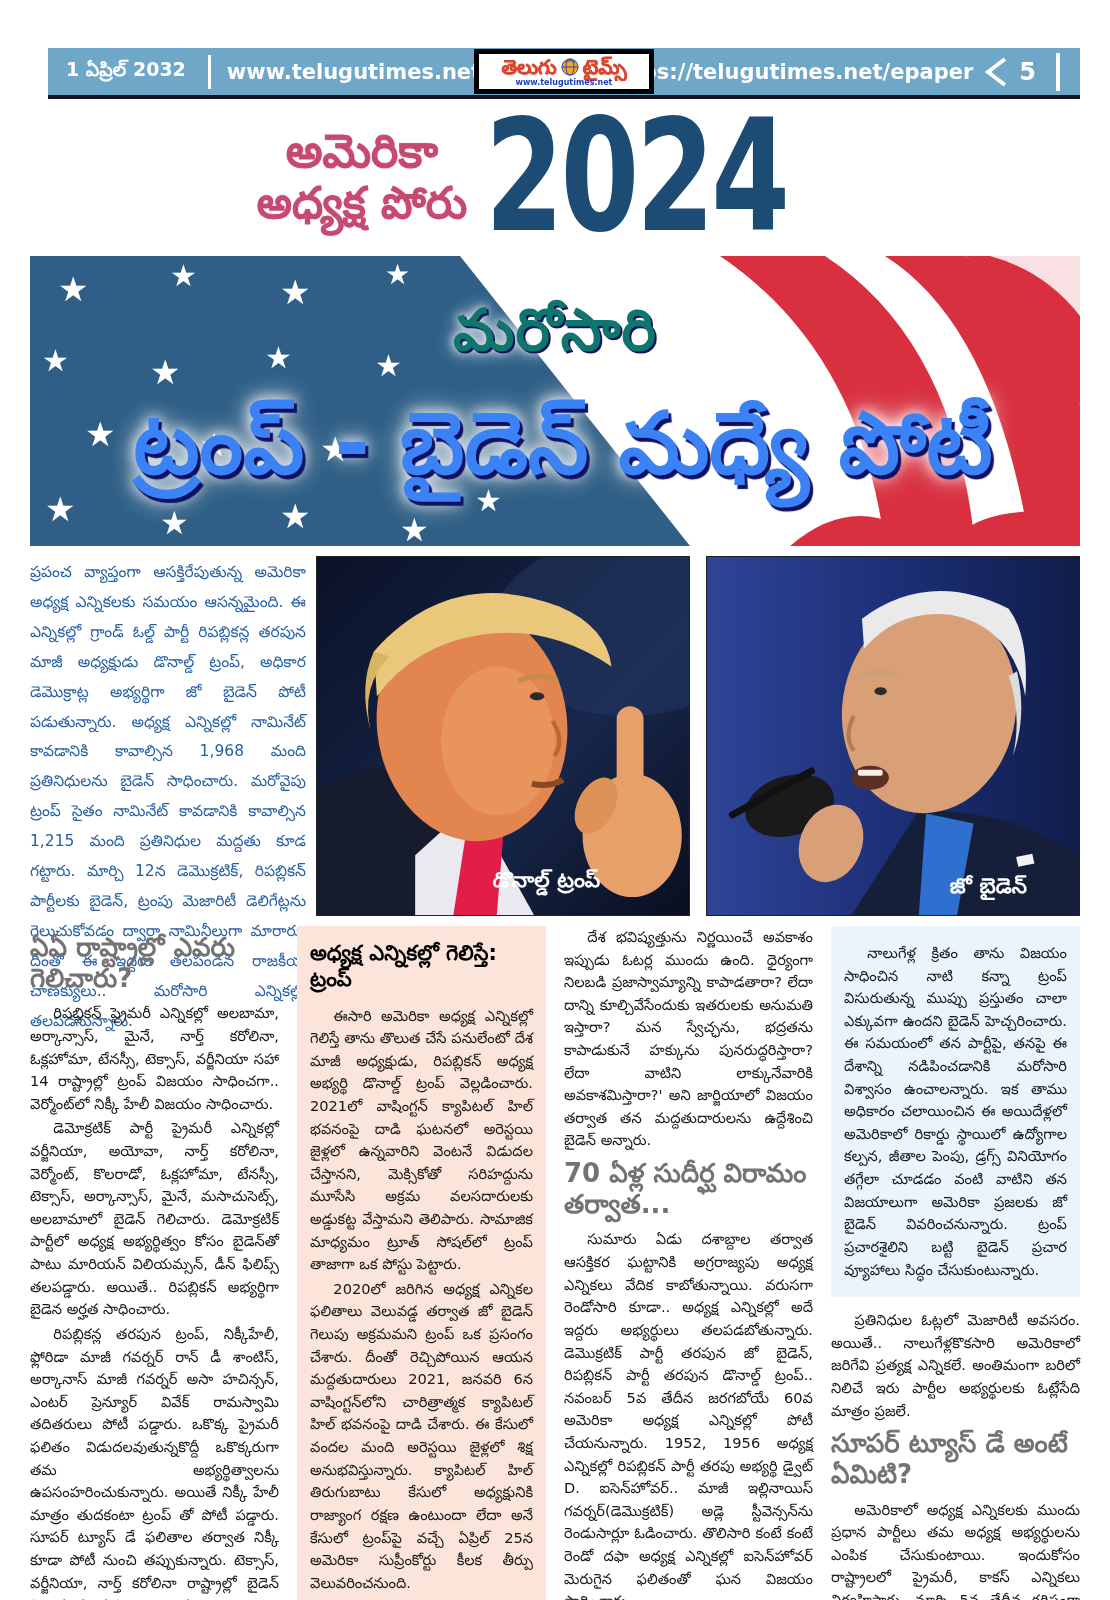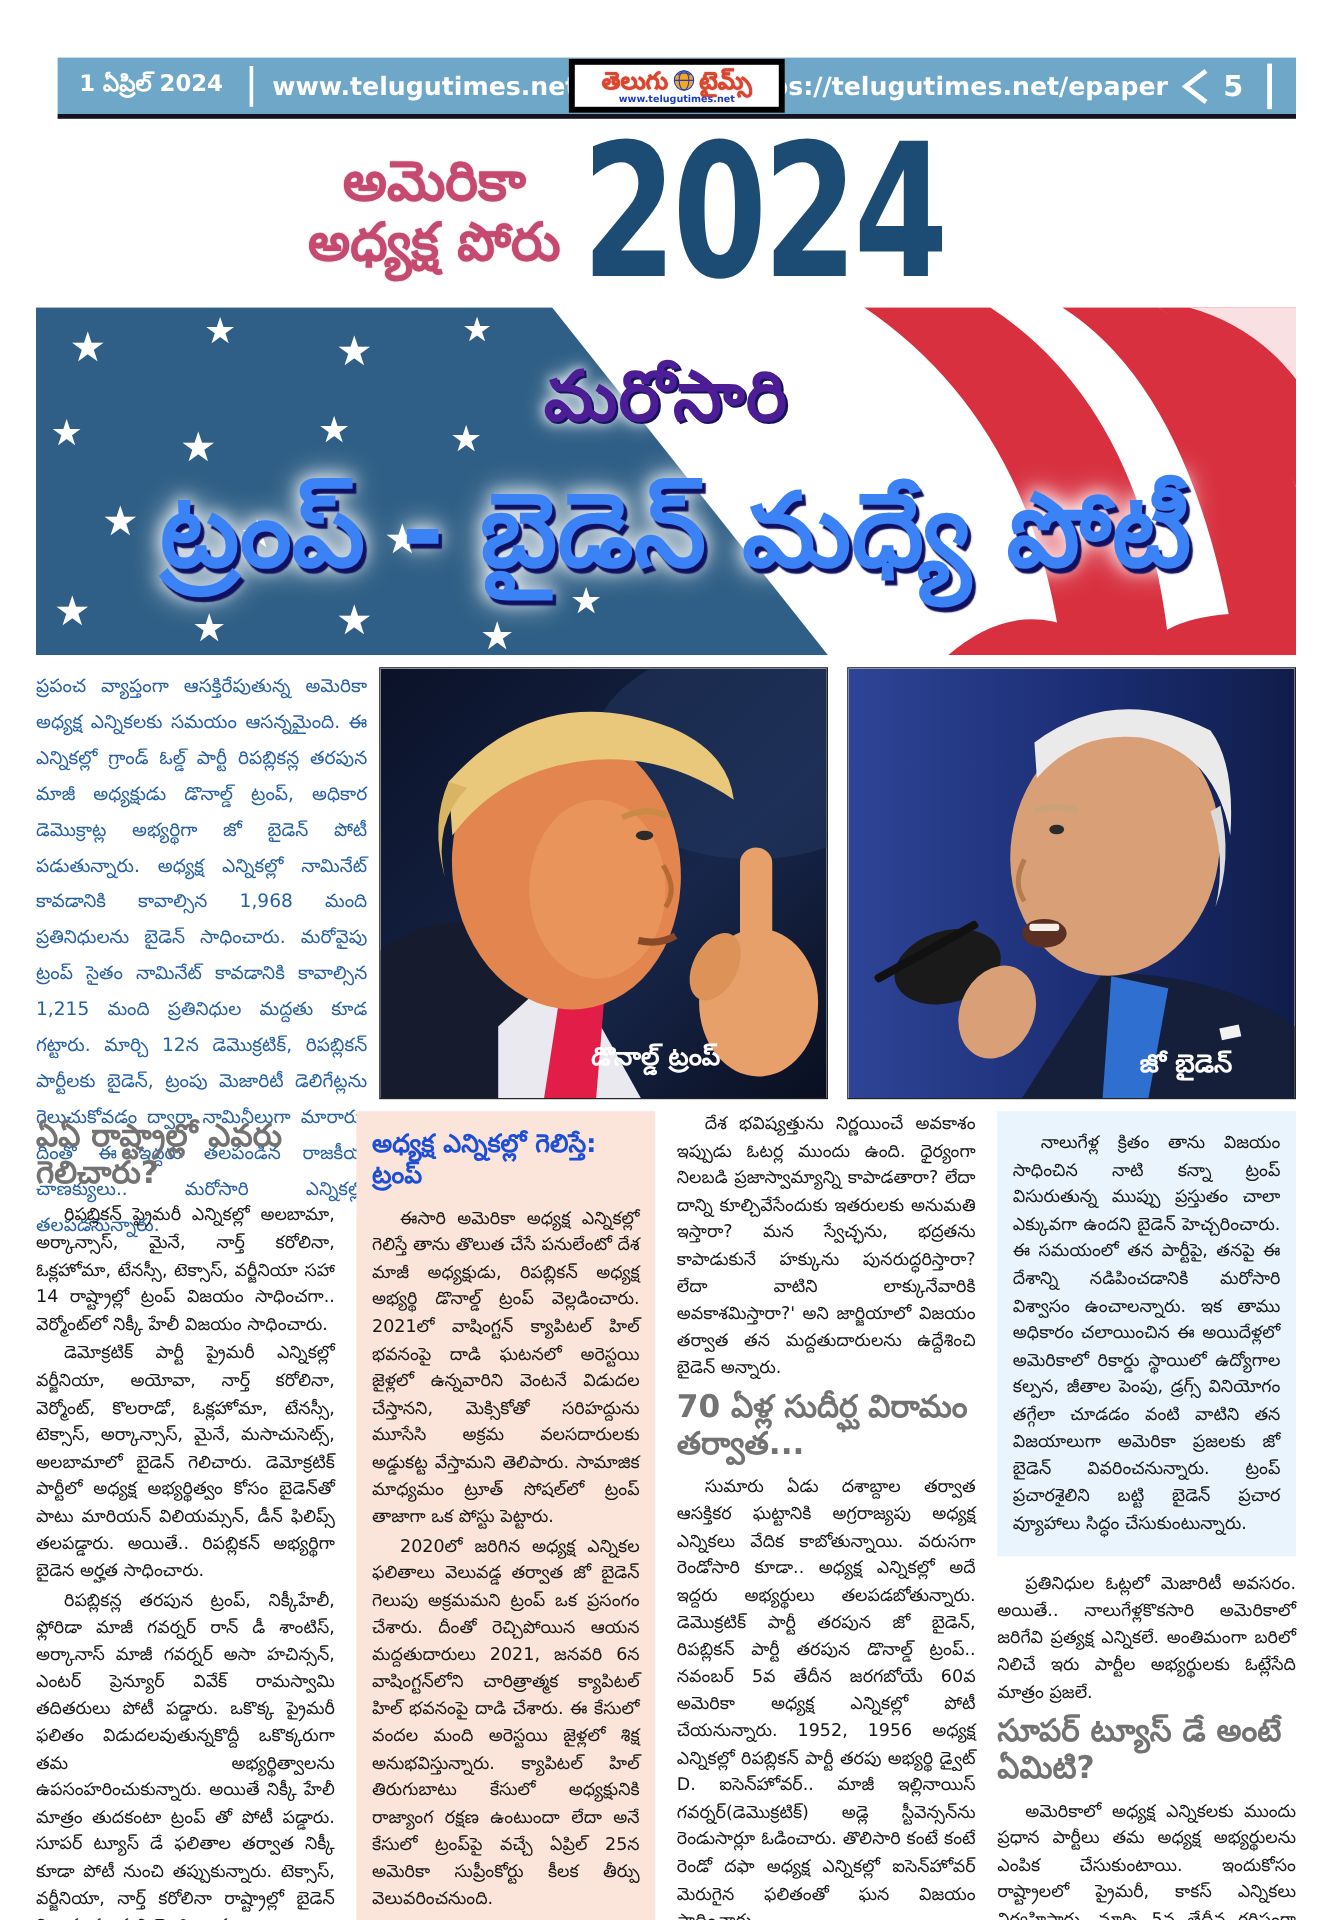--- a/index.html
+++ b/index.html
@@ -33,52 +33,52 @@
             text-shadow:0 0 1px #C64A70; }
   .kicker .k1 { font-size:46px; }
   .kicker .k2 { font-size:44px; }
   .year { color:#1C4C74; font-size:138px; font-weight:bold; letter-spacing:-4px;
           transform:scale(0.82,1.12); transform-origin:left center; line-height:1; }
 
   
   .banner { position:absolute; left:30px; top:256px; width:1050px; height:290px; overflow:hidden; }
   .banner svg.flagbg { position:absolute; inset:0; width:100%; height:100%; }
   .banner .b1 { position:absolute; left:0; right:0; top:40px; text-align:center; font-size:58px; font-weight:bold;
-                color:#4c1d95; letter-spacing:1px;
+                color:#0f766e; letter-spacing:1px;
                 text-shadow:2px 2px 0 #15155e, 0 0 10px rgba(255,255,255,.95), 0 0 18px rgba(255,255,255,.9); }
   .banner .b2 { position:absolute; left:0; right:0; top:140px; text-align:center; font-size:86px; font-weight:bold;
                 color:#3b82f6; letter-spacing:0px; line-height:1.1;
                 text-shadow:3px 4px 1px #101060, 0 0 14px rgba(255,255,255,.98), 0 0 26px rgba(255,255,255,.95);padding-left:16px; }
 
   
   .leadrow { position:absolute; left:30px; top:556px; width:1050px; height:360px; display:flex; gap:10px; }
   .intro { width:276px; color:#2660A4; font-size:15.5px; line-height:1.93; text-align:justify; padding-top:2px; }
   .photos { flex:1; display:flex; gap:16px; background:#fff; }
   .photo { position:relative; flex:1; overflow:hidden; border:1px solid #222; }
   .photo svg { display:block; width:100%; height:100%; }
 
   
   .cols { position:absolute; left:30px; top:926px; width:1050px; height:650px;
           display:grid; grid-template-columns:repeat(4,1fr); gap:18px; }
   .col { font-size:14.6px; line-height:1.55; color:#161616; text-align:justify; }
   .h-mag { color:#737373; font-size:26px; font-weight:bold; margin:6px 0 8px; text-align:left; line-height:1.2; }
   .col p { text-indent:1.6em; margin-bottom:2px; }
   .box-pink { background:#FBE5DA; padding:14px 13px 16px; margin-bottom:12px; }
-  .box-pink h3 { color:#1d4ed8; font-size:21px; font-weight:bold; margin-bottom:12px; text-align:left; line-height:1.25; }
+  .box-pink h3 { color:#000000; font-size:21px; font-weight:bold; margin-bottom:12px; text-align:left; line-height:1.25; }
   .box-blue { background:#E9F4FC; padding:16px 13px 14px; margin-bottom:12px; }
   .box-blue h3 { color:#1F3864; font-size:22px; font-weight:bold; margin-bottom:14px; text-align:left; line-height:1.25; }
   .box-pink p, .box-blue p { text-indent:1.6em; margin-bottom:2px; }
 </style>
 </head>
 <body>
 
 <div class="page">
 
   <header class="topbar">
-    <span class="tb-date">1 ఏప్రిల్ 2024</span>
+    <span class="tb-date">1 ఏప్రిల్ 2032</span>
     <span class="tb-sep"></span>
     <span class="tb-url">www.telugutimes.net</span>
     <div class="tb-logo">
       <div class="row1">
         <span>తెలుగు</span>
         <svg width="18" height="18" viewBox="0 0 20 20">
           <circle cx="10" cy="10" r="9" fill="#F5A623" stroke="#1d3fbf" stroke-width="1"></circle>
           <ellipse cx="10" cy="10" rx="4.5" ry="9" fill="none" stroke="#1d3fbf" stroke-width="1"></ellipse>
           <line x1="1" y1="10" x2="19" y2="10" stroke="#1d3fbf" stroke-width="1"></line>
           <path d="M4,5 Q10,1 16,5" fill="none" stroke="#1d3fbf" stroke-width="1"></path>

